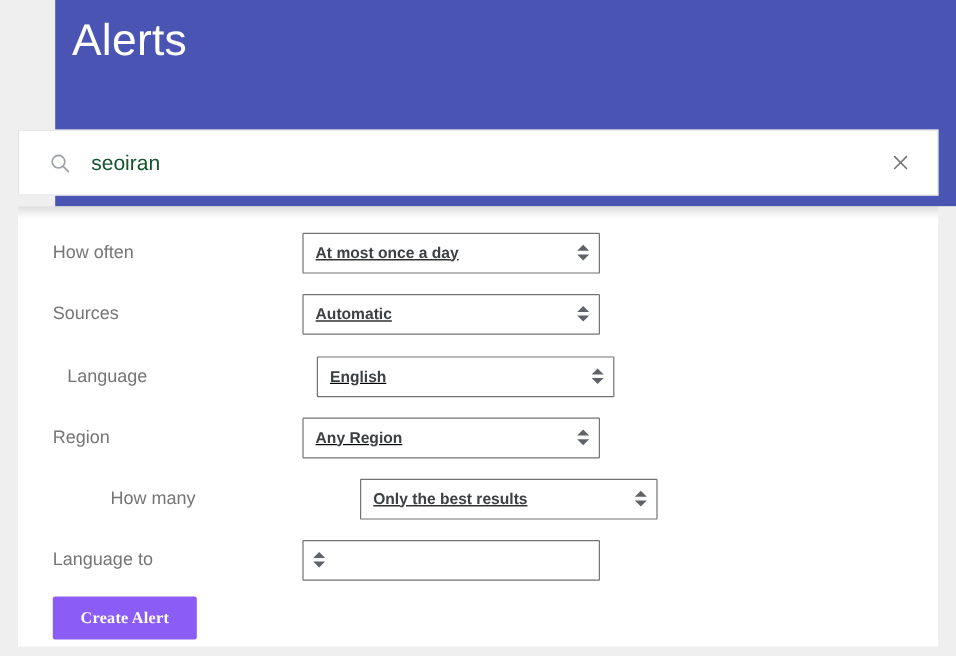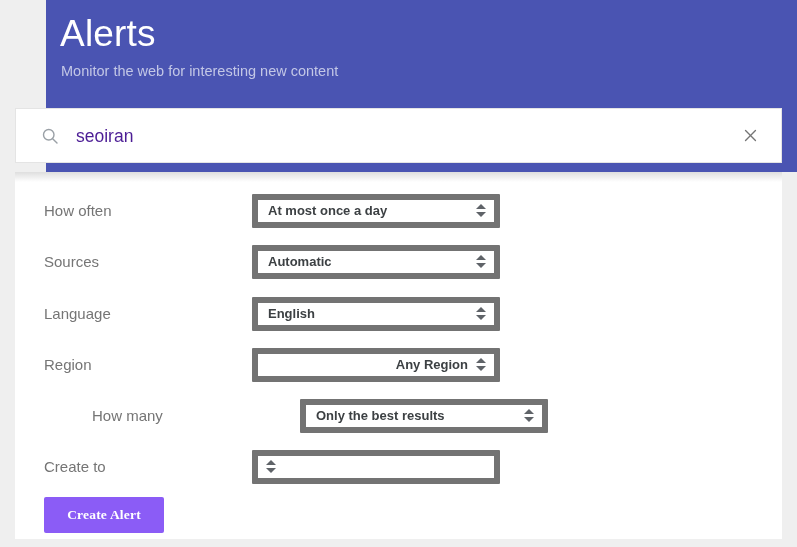--- a/index.html
+++ b/index.html
@@ -85,21 +85,21 @@
   .search-input {
     flex: 1 1 auto;
     border: 0;
     outline: 0;
     padding: 0;
     margin: 0;
     background: transparent;
     font-family: "Liberation Sans", sans-serif;
     font-size: 17.5px;
     line-height: 24px;
-    color: #4c1d95;
+    color: #14532d;
   }
   .search-input::placeholder { color: #9aa0a6; }
 
   .search-clear {
     flex: 0 0 auto;
     width: 30px;
     height: 30px;
     margin-right: 16px;
     border: 0;
     background: transparent;
@@ -191,25 +191,26 @@
   }
   .select-wrap.wide {
     width: 248px;
   }
 
   .fake-select {
     box-sizing: border-box;
     width: 100%;
     height: 34px;
     background: #ffffff;
-    border: 6px solid #737373;
+    border: 1px solid #737373;
     border-radius: 1px;
     display: flex;
     align-items: center;
     cursor: default;
+    text-decoration: underline;
   }
 
   .fake-select .value {
     flex: 1 1 auto;
     padding-left: 10px;
     font-size: 13px;
     line-height: 16px;
     font-weight: 700;
     color: #3c4043;
     white-space: nowrap;
@@ -286,21 +287,20 @@
     border-bottom: 6px solid #6b8ed4;
   }
 </style>
 </head>
 <body>
 
 <div class="page">
 
   <div class="header">
     <div class="header-title">Alerts</div>
-    <div class="header-subtitle">Monitor the web for interesting new content</div>
   </div>
 
   <div class="search-bar">
     <svg class="search-icon" viewBox="0 0 24 24" fill="none" stroke="currentColor" stroke-width="1.7">
       <circle cx="10.5" cy="10.5" r="6.3"></circle>
       <line x1="15.2" y1="15.2" x2="20.4" y2="20.4" stroke-linecap="round"></line>
     </svg>
     <input class="search-input" type="text" value="seoiran" placeholder="Create an alert about..." style="">
     <button class="search-clear" aria-label="Clear">
       <svg width="17" height="17" viewBox="0 0 24 24" fill="none" stroke="currentColor" stroke-width="1.9" stroke-linecap="round">
@@ -332,34 +332,34 @@
           <div class="fake-select">
             <div class="value">Automatic</div>
             <div class="stepper">
               <div class="tri-up"></div>
               <div class="tri-down"></div>
             </div>
           </div>
         </div>
       </div>
 
-      <div class="option-row" style="position: absolute; left: 0px; top: 116px; width: 631px;">
+      <div class="option-row" style="position: absolute; left: 12px; top: 116px; width: 631px;">
         <div class="option-label">Language</div>
         <div class="select-wrap">
           <div class="fake-select">
             <div class="value">English</div>
             <div class="stepper">
               <div class="tri-up"></div>
               <div class="tri-down"></div>
             </div>
           </div>
         </div>
       </div>
 
-      <div class="option-row" style="position: absolute; left: 0px; top: 167px; width: 767px; text-align: right;">
+      <div class="option-row" style="position: absolute; left: 0px; top: 167px; width: 767px;">
         <div class="option-label">Region</div>
         <div class="select-wrap">
           <div class="fake-select">
             <div class="value">Any Region</div>
             <div class="stepper">
               <div class="tri-up"></div>
               <div class="tri-down"></div>
             </div>
           </div>
         </div>
@@ -372,21 +372,21 @@
             <div class="value">Only the best results</div>
             <div class="stepper">
               <div class="tri-up"></div>
               <div class="tri-down"></div>
             </div>
           </div>
         </div>
       </div>
 
       <div class="option-row" style="position: absolute; left: 0px; top: 269px; width: 767px;">
-        <div class="option-label">Create to</div>
+        <div class="option-label">Language to</div>
         <div class="select-wrap wide">
           <div class="fake-select">
             <div class="stepper">
               <div class="tri-up"></div>
               <div class="tri-down"></div>
             </div>
           </div>
         </div>
       </div>
 

